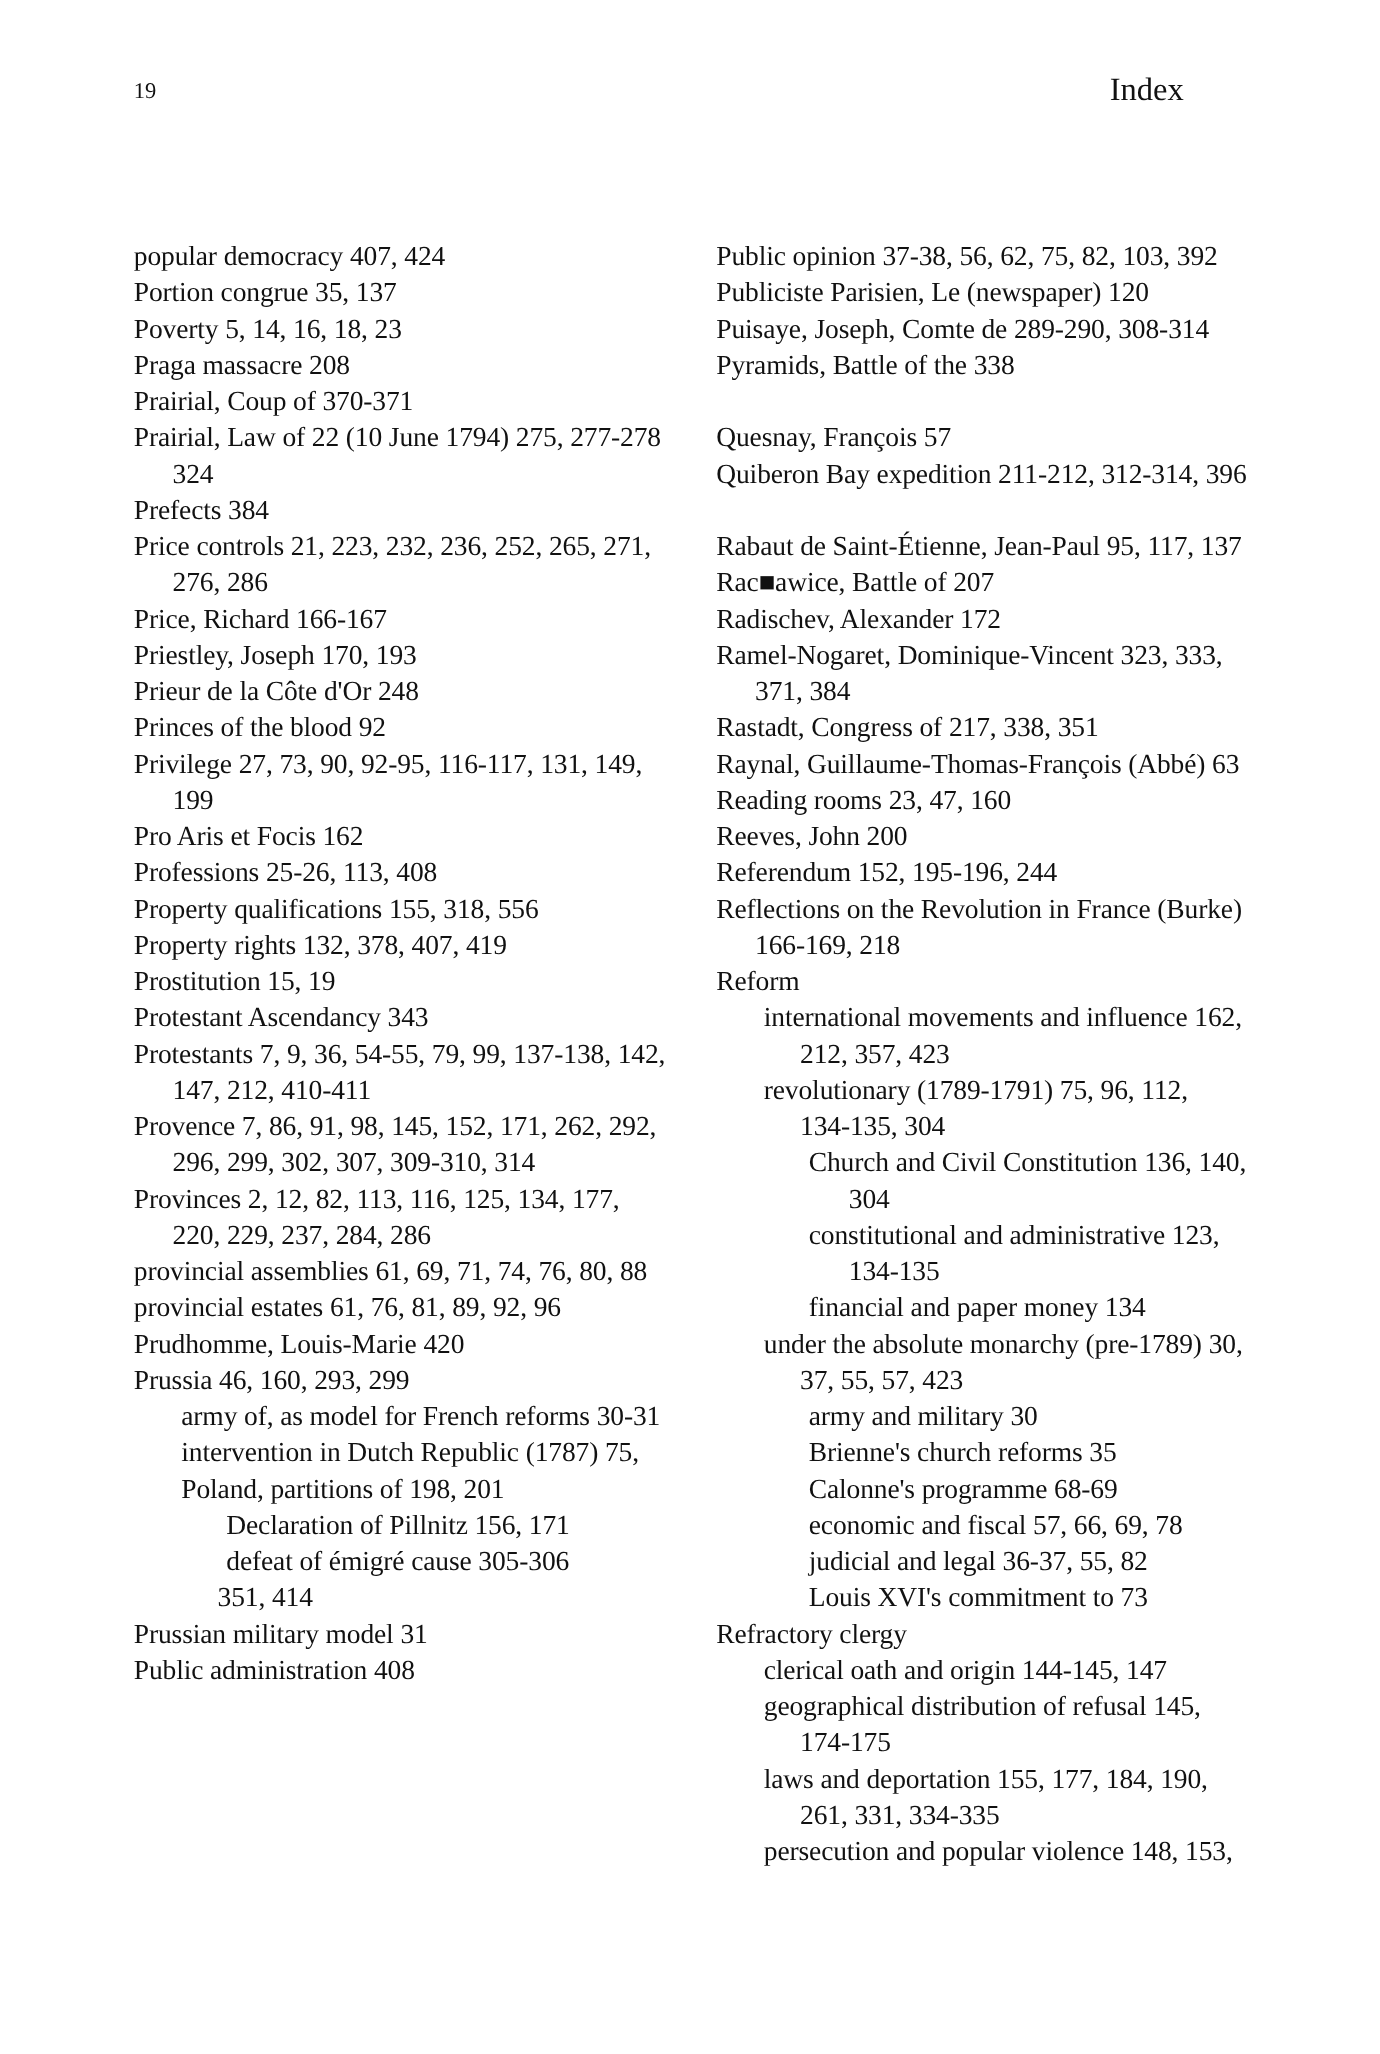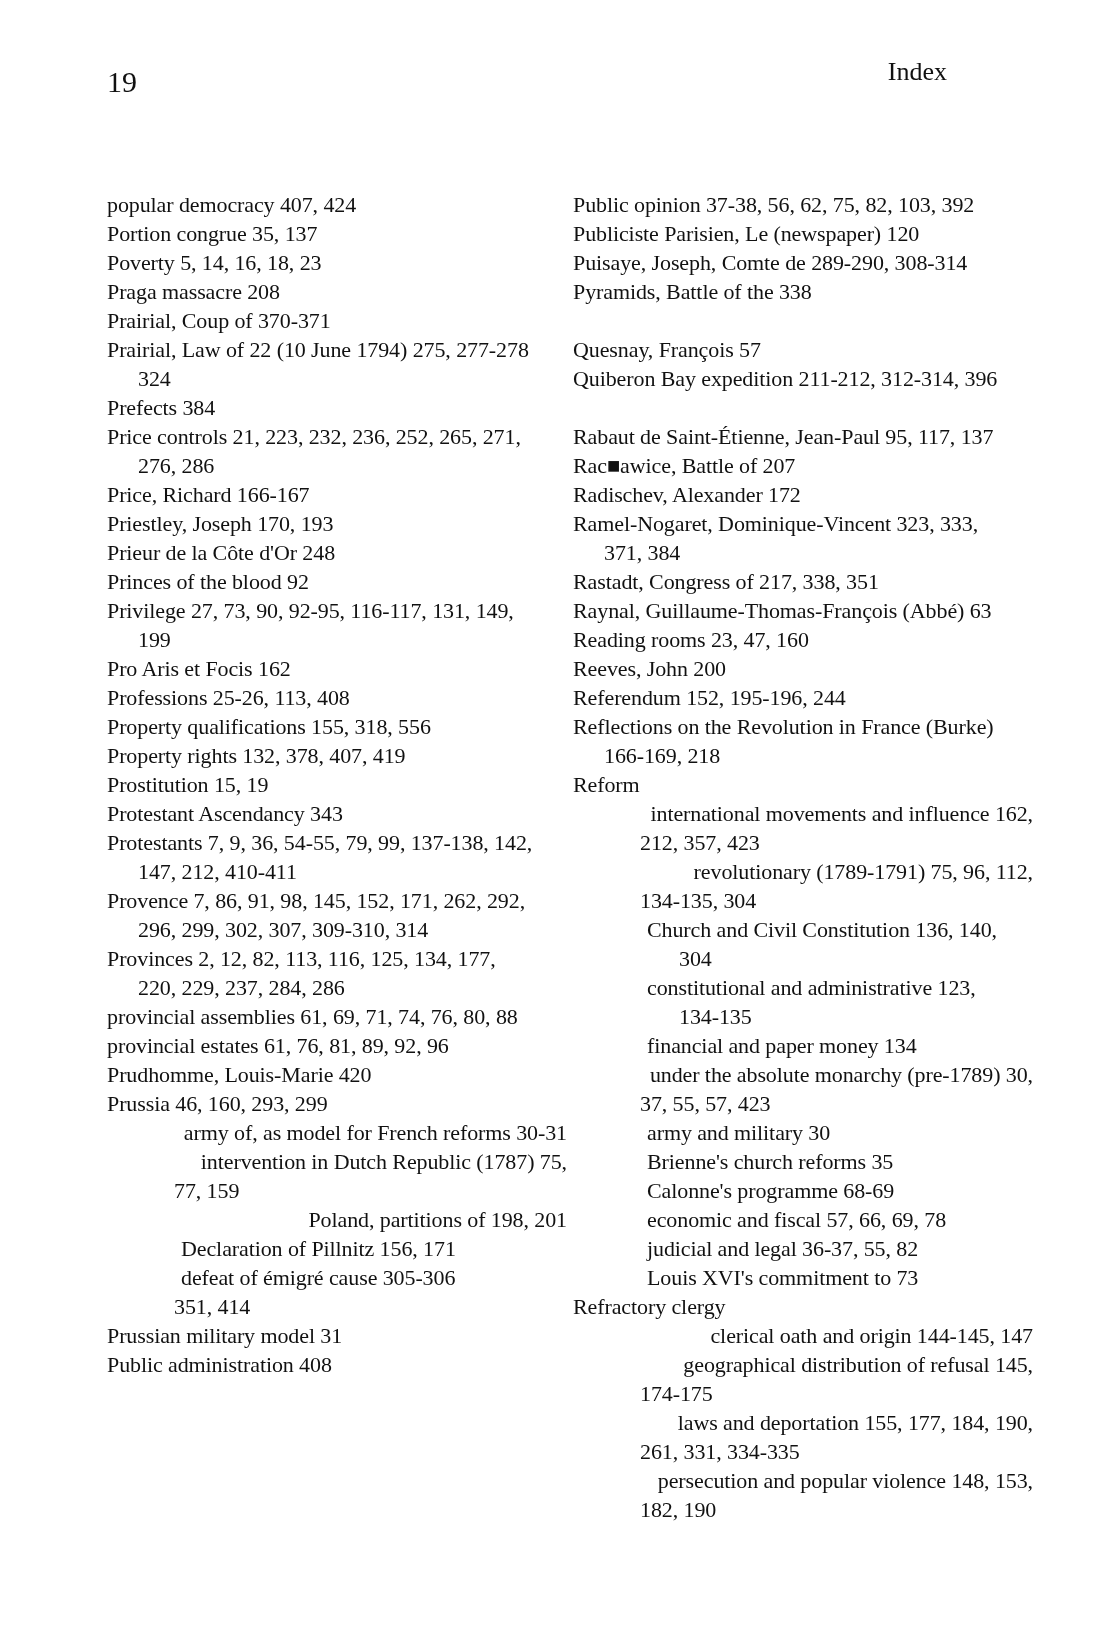--- a/index.html
+++ b/index.html
@@ -9,23 +9,22 @@
     height: 1643px;
     background: #ffffff;
     font-family: "Liberation Serif", "DejaVu Serif", serif;
     color: #111111;
     overflow: hidden;
   }
   .hdr-num {
     position: absolute;
     left: 107px;
     top: 56px;
-    font-size: 30px;
+    font-size: 18px;
     line-height: 32px;
-    margin-top: 10px;
   }
   .hdr-title {
     position: absolute;
     right: 157px;
     top: 56px;
     font-size: 26px;
     line-height: 32px;
   }
   .col {
     position: absolute;
@@ -36,21 +35,21 @@
   .col-right { left: 573px; }
   .line {
     font-size: 22px;
     line-height: 29px;
     min-height: 29px;
     white-space: nowrap;
     letter-spacing: -0.1px;
   }
   .i0 { padding-left: 0; }
   .i1 { padding-left: 31px; }  
-  .i2 { padding-left: 38px; text-align: right; }  
+  .i2 { padding-left: 38px; }  
   .i3 { padding-left: 67px; }  
   .i4 { padding-left: 74px; }  
   .i5 { padding-left: 106px; } 
 </style>
 </head>
 <body>
 
 <div class="page">
   <div class="hdr-num">19</div>
   <div class="hdr-title">Index</div>
@@ -83,21 +82,20 @@
       <div class="line i0">Provence 7, 86, 91, 98, 145, 152, 171, 262, 292,</div>
       <div class="line i1">296, 299, 302, 307, 309-310, 314</div>
       <div class="line i0">Provinces 2, 12, 82, 113, 116, 125, 134, 177,</div>
       <div class="line i1">220, 229, 237, 284, 286</div>
       <div class="line i0">provincial assemblies 61, 69, 71, 74, 76, 80, 88</div>
       <div class="line i0">provincial estates 61, 76, 81, 89, 92, 96</div>
       <div class="line i0">Prudhomme, Louis-Marie 420</div>
       <div class="line i0">Prussia 46, 160, 293, 299</div>
       <div class="line i2">army of, as model for French reforms 30-31</div>
       <div class="line i2">intervention in Dutch Republic (1787) 75,</div>
-      <div class="line i3">77, 159</div>
       <div class="line i2">Poland, partitions of 198, 201</div>
       <div class="line i4">Declaration of Pillnitz 156, 171</div>
       <div class="line i4">defeat of émigré cause 305-306</div>
       <div class="line i3">351, 414</div>
       <div class="line i0">Prussian military model 31</div>
       <div class="line i0">Public administration 408</div>
     </div>
 
   <div class="col col-right">
       <div class="line i0">Public opinion 37-38, 56, 62, 75, 82, 103, 392</div>
@@ -138,15 +136,14 @@
       <div class="line i4">economic and fiscal 57, 66, 69, 78</div>
       <div class="line i4">judicial and legal 36-37, 55, 82</div>
       <div class="line i4">Louis XVI's commitment to 73</div>
       <div class="line i0">Refractory clergy</div>
       <div class="line i2">clerical oath and origin 144-145, 147</div>
       <div class="line i2">geographical distribution of refusal 145,</div>
       <div class="line i3">174-175</div>
       <div class="line i2">laws and deportation 155, 177, 184, 190,</div>
       <div class="line i3">261, 331, 334-335</div>
       <div class="line i2">persecution and popular violence 148, 153,</div>
-      <div class="line i3">182, 190</div>
     </div>
 </div>
 
 </body></html>

